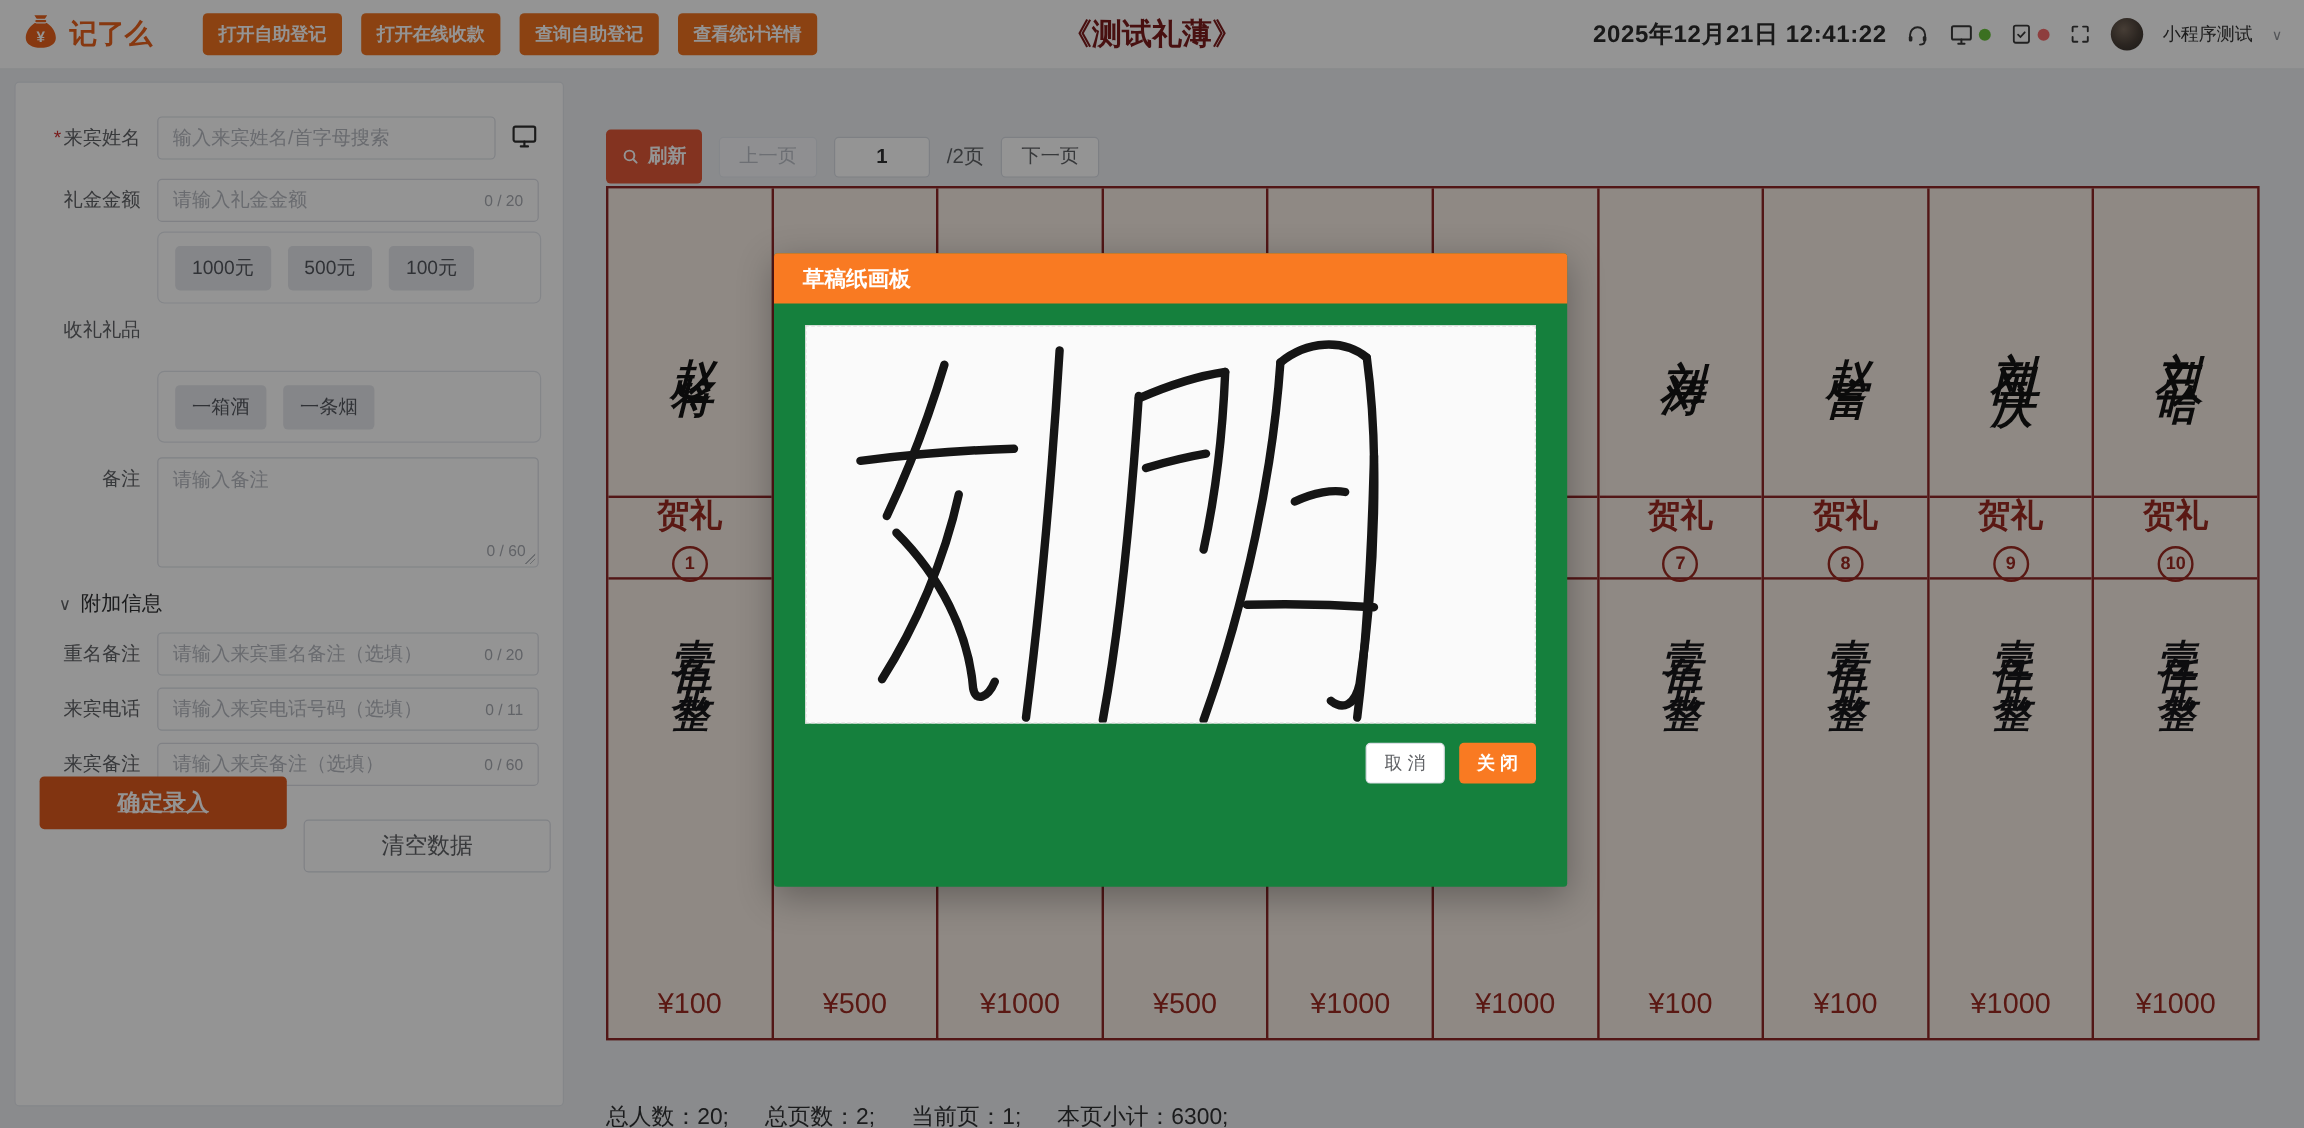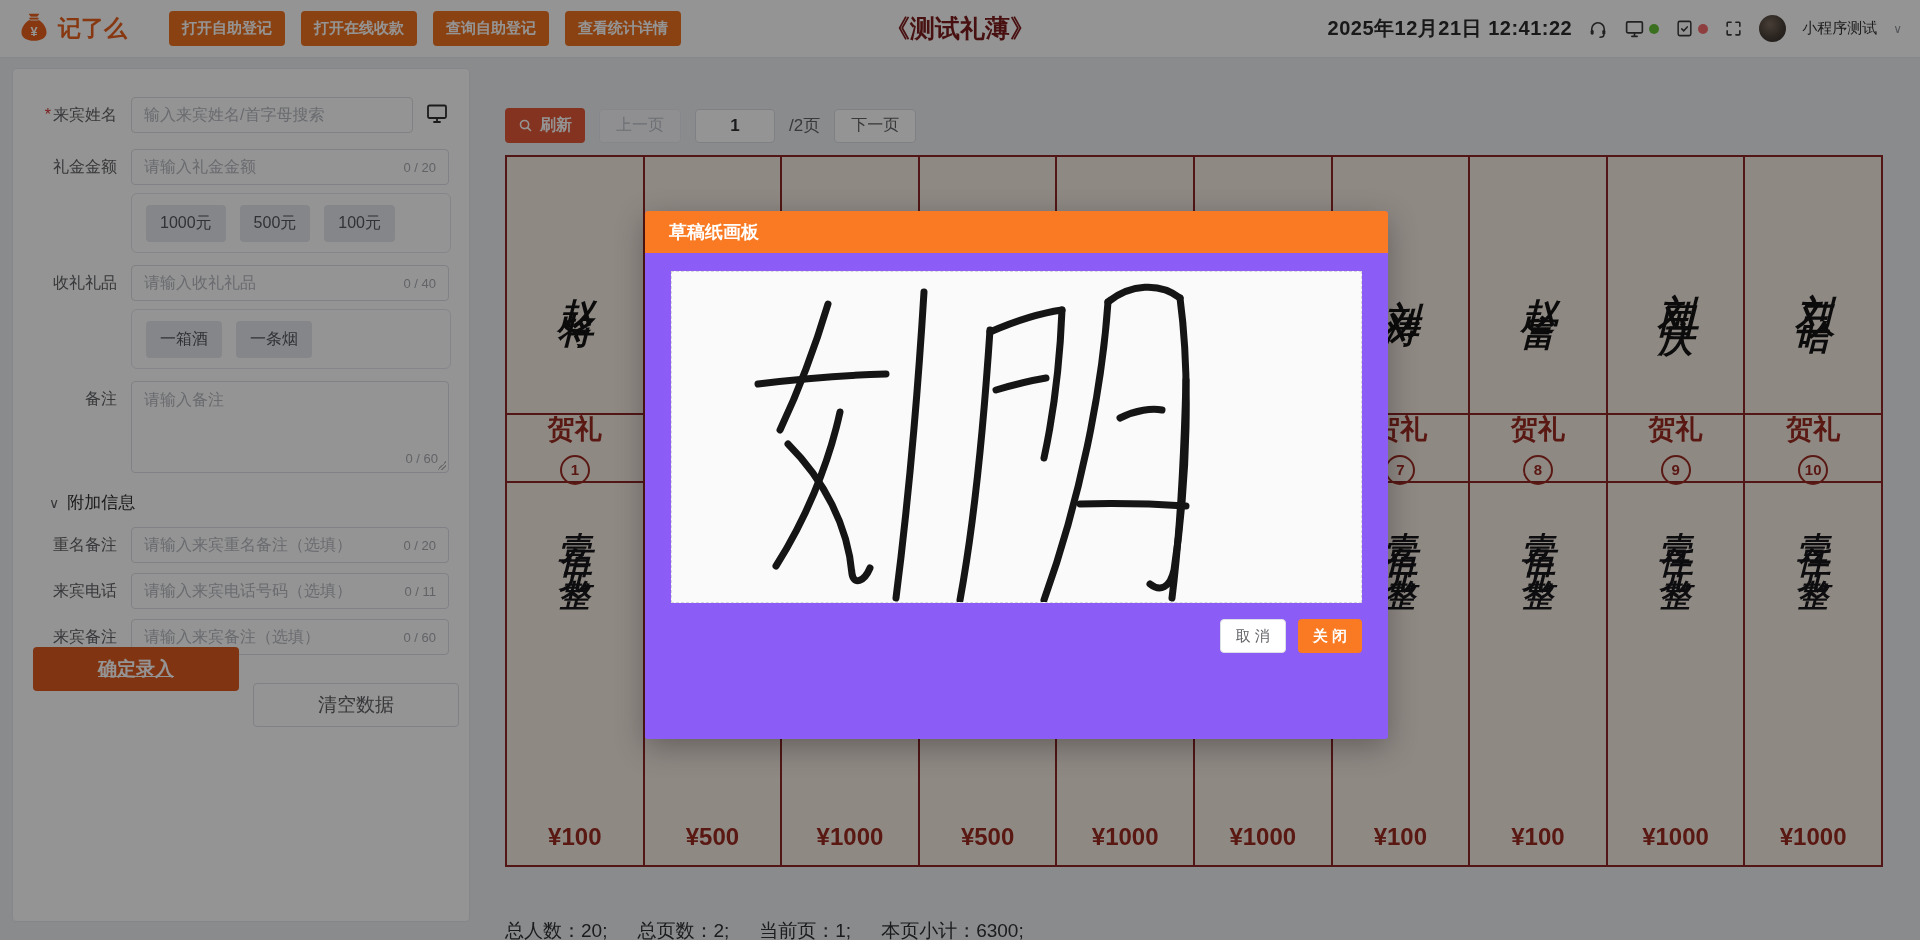--- a/index.html
+++ b/index.html
@@ -46,21 +46,21 @@
   .btn-primary{position:absolute;background:#df5a1e;border:none;border-radius:4px;color:#fff;
     font-size:19px;font-weight:bold;cursor:pointer;}
   .btn-plain{position:absolute;background:#fff;border:1px solid #dcdfe6;border-radius:4px;
     color:#606266;font-size:19px;cursor:pointer;}
   .screenic{margin-left:12px;flex:none;color:#2f2f2f;cursor:pointer;}
 
   
   .main{position:absolute;left:480px;top:66px;right:0;bottom:0;}
   .toolbar{position:absolute;left:25px;top:42px;display:flex;align-items:center;gap:14px;}
   .tb-refresh{display:flex;align-items:center;gap:7px;background:#e25838;color:#fff;border:none;
-    border-radius:4px;height:35px;padding:0 13px;font-size:16px;font-weight:bold;cursor:pointer;}
+    border-radius:4px;height:45px;padding:0 13px;font-size:16px;font-weight:bold;cursor:pointer;}
   .tb-prev{background:#f6f7fa;border:1px solid #e6e9ef;border-radius:4px;color:#bcc0c8;
     height:34px;padding:0 16px;font-size:16px;}
   .tb-pageinput{width:80px;height:34px;border:1px solid #d9dde4;border-radius:4px;text-align:center;
     font-size:17px;font-weight:bold;color:#303133;box-sizing:border-box;background:#fff;}
   .tb-total{font-size:17px;color:#606266;}
   .tb-next{background:#fff;border:1px solid #d9dde4;border-radius:4px;color:#606266;
     height:34px;padding:0 16px;font-size:16px;cursor:pointer;}
 
   .grid{position:absolute;left:25px;top:89px;width:1378px;height:712px;background:#f6ece3;
     border:2px solid #8e2626;display:flex;box-sizing:border-box;}
@@ -69,26 +69,26 @@
   .g-name{height:256px;border-bottom:2px solid #8e2626;display:flex;align-items:center;justify-content:center;}
   .vname{writing-mode:vertical-rl;font-family:"DejaVu Serif",serif;font-weight:bold;font-size:35px;
     color:#141414;letter-spacing:14px;font-style:italic;}
   .g-label{height:66px;border-bottom:2px solid #8e2626;display:flex;align-items:center;justify-content:center;
     gap:8px;color:#9c2a22;font-family:"DejaVu Serif",serif;font-weight:bold;font-size:27px;flex-direction:column;}
   .cnum{width:26px;height:26px;border:2px solid #9c2a22;border-radius:50%;font-size:15px;line-height:26px;
     text-align:center;font-family:"Liberation Sans",sans-serif;font-weight:bold;flex:none;}
   .g-amt{flex:1;display:flex;flex-direction:column;align-items:center;padding-top:24px;box-sizing:border-box;}
   .vamt{writing-mode:vertical-rl;font-family:"DejaVu Serif",serif;font-weight:bold;font-size:31px;
     color:#17171a;letter-spacing:16px;font-style:italic;}
-  .yval{margin-top:auto;margin-bottom:14px;color:#9c2a22;font-size:24px;font-weight:bold;}
+  .yval{margin-top:auto;margin-bottom:14px;color:#9c2a22;font-size:24px;font-weight:normal;}
   .gsummary{position:absolute;left:25px;top:852px;display:flex;gap:30px;font-size:19px;color:#303133;}
 
   
   .overlay{position:fixed;left:0;top:0;width:1920px;height:940px;background:rgba(0,0,0,.42);z-index:50;}
-  .modal{position:fixed;left:645px;top:211px;width:743px;height:528px;background:#8b5cf6;z-index:60;
+  .modal{position:fixed;left:645px;top:211px;width:661px;height:528px;background:#15803d;z-index:60;
     border-radius:3px;box-shadow:0 8px 30px rgba(0,0,0,.3);display:flex;flex-direction:column;box-sizing:border-box;}
   .m-hdr{height:42px;background:#f97a22;color:#fff;font-size:18px;font-weight:bold;display:flex;
     align-items:center;padding-left:24px;flex:none;border-radius:3px 3px 0 0;}
   .m-ctrl{display:flex;align-items:center;gap:14px;margin:22px 26px 0;flex:none;}
   .m-clear{background:#f97a22;border:none;border-radius:6px;color:#fff;font-size:17px;font-weight:bold;
     height:40px;padding:0 16px;cursor:pointer;}
   .m-input{width:306px;height:40px;border:1px solid #dcdfe6;border-radius:4px;padding:0 12px;
     font-size:17px;color:#303133;box-sizing:border-box;}
   .m-input::placeholder{color:#b4b8bf;}
   .m-push{background:#fdf1e7;border:1px solid #f9c08f;border-radius:6px;color:#f97a22;font-size:17px;
@@ -183,24 +183,20 @@
 
   <div class="chipbox" style="left:118px;top:124px;width:320px;height:60px;">
 
   <button class="chip">1000元</button>
       <button class="chip">500元</button>
       <button class="chip">100元</button>
     </div>
 
   <div class="frow" style="top:196px;padding:0 20px;box-sizing:border-box;">
     <span class="flabel">收礼礼品</span>
-    <div class="finput">
-      <span class="ph">请输入收礼礼品</span>
-      <span class="cnt">0 / 40</span>
-    </div>
   </div>
 
   <div class="chipbox" style="left:118px;top:240px;width:320px;height:60px;">
 
   <button class="chip">一箱酒</button>
       <button class="chip">一条烟</button>
     </div>
 
   <div class="frow" style="top:312px;padding:0 20px;box-sizing:border-box;align-items:flex-start;">
     <span class="flabel" style="margin-top:8px;">备注</span>

